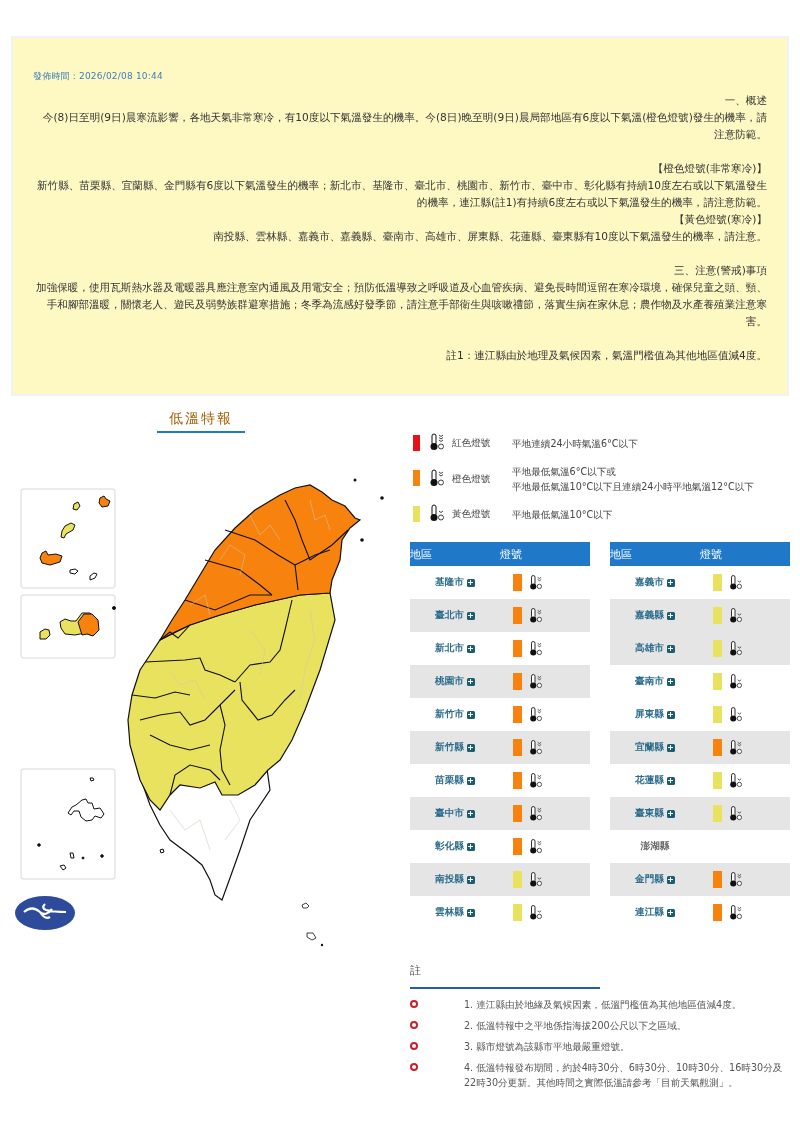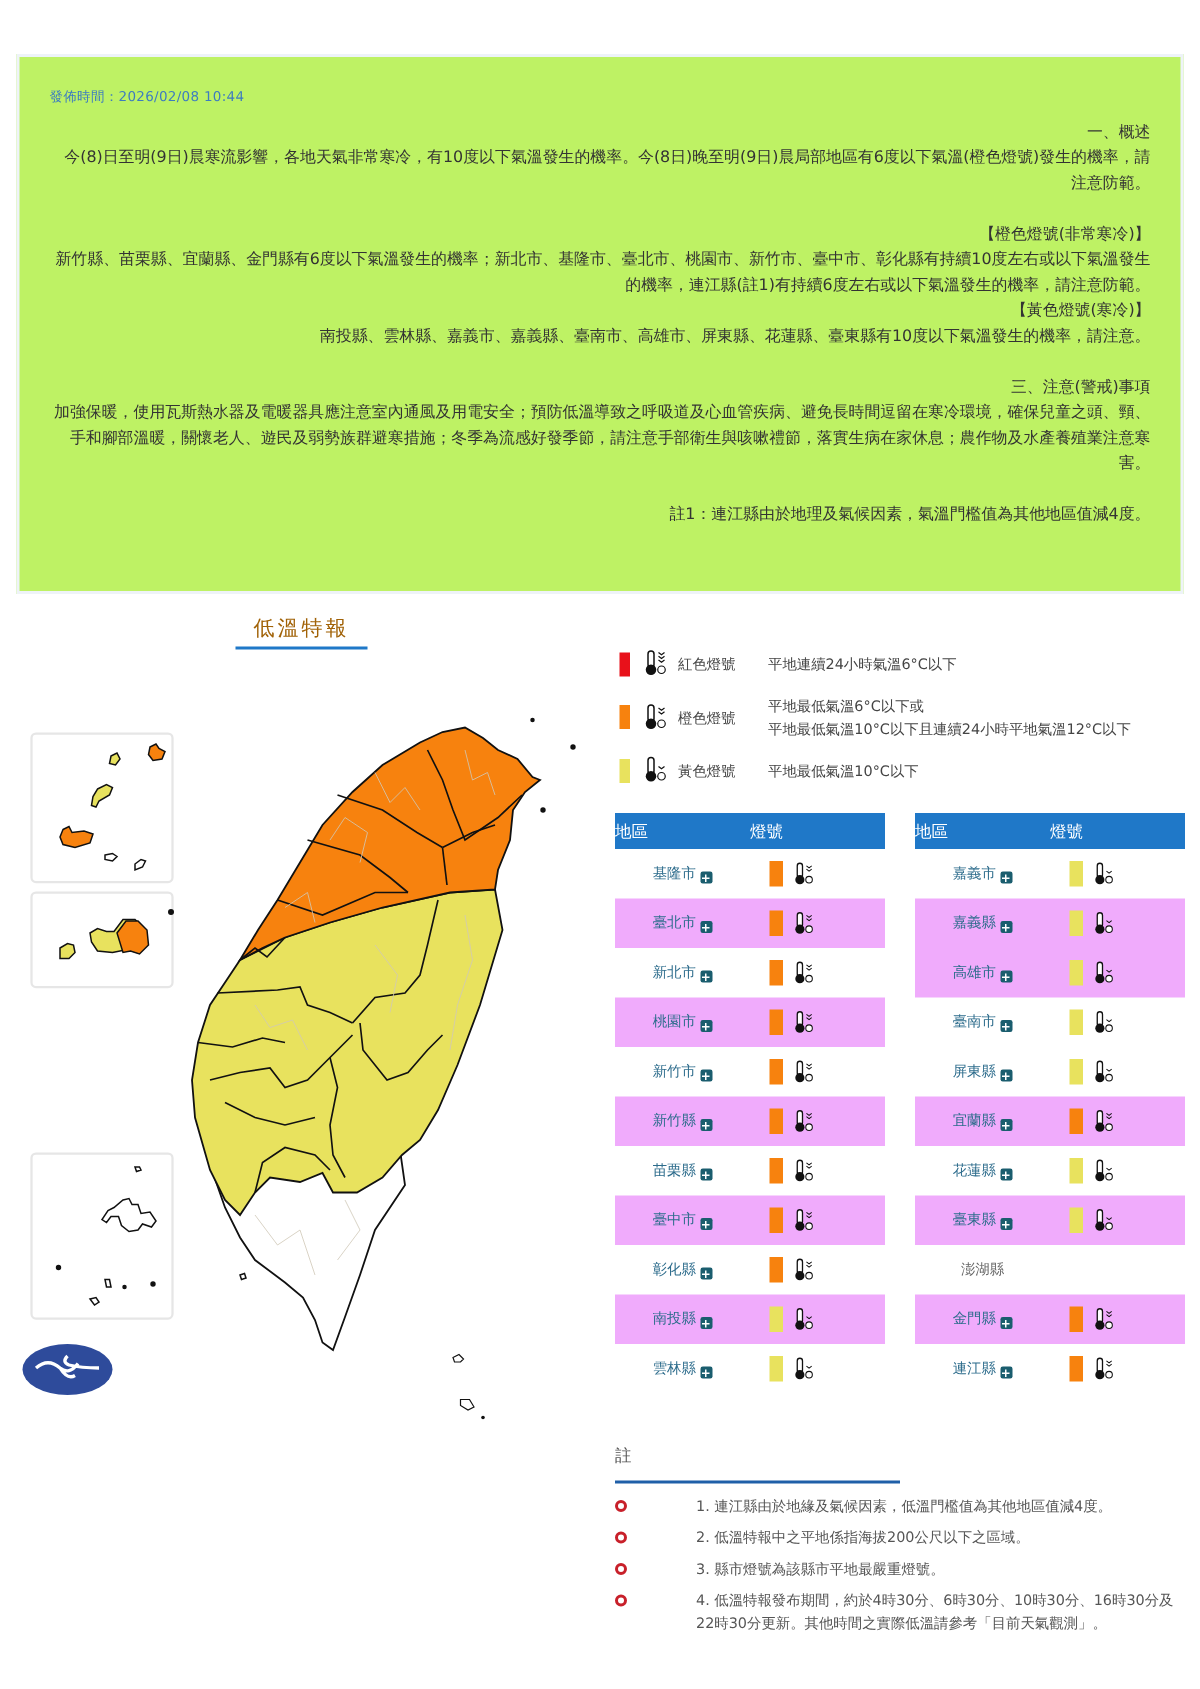--- a/index.html
+++ b/index.html
@@ -1,21 +1,21 @@
 <!DOCTYPE html>
 <html><head>
 <meta charset="utf-8">
 <style>
   * { box-sizing: border-box; margin: 0; padding: 0; }
   html, body { width: 800px; height: 1126px; background: #ffffff; overflow: hidden; }
   body { font-family: "DejaVu Sans", "Liberation Sans", sans-serif; color: #333; position: relative; }
 
   .bulletin {
     position: absolute; left: 11px; top: 36px; width: 778px; height: 360px;
-    border: 2px solid #eef3f8; background: #bef264; padding: 20px 20px 0 20px;
+    border: 2px solid #eef3f8; background: #fef9c3; padding: 32px 20px 0 20px;
   }
   .issue-time { font-size: 9px; color: #3d7cc0; margin-bottom: 9px; letter-spacing: 0.2px; }
   .section { font-size: 10.6px; line-height: 17px; color: #333; margin-bottom: 17px; }
   .section p { margin: 0; text-align: right; }
 
   .map-area { position: absolute; left: 10px; top: 400px; width: 390px; height: 560px; }
   .map-title-wrap { position: absolute; left: 147px; top: 10px; width: 88px; text-align: center; }
   .map-title { font-size: 14px; color: #a16207; letter-spacing: 2px; }
   .map-title-line { height: 2px; background: #1f78c8; margin-top: 3px; }
   .map-svg { position: absolute; left: 0; top: 0; }
@@ -26,22 +26,22 @@
   .therm { width: 16px; height: 18px; margin-right: 8px; }
   .legend-name { width: 60px; padding-top: 3px; }
   .legend-desc { padding-top: 3px; line-height: 15px; }
 
   .region-table { position: absolute; top: 542px; width: 180px; }
   .region-table.left { left: 410px; }
   .region-table.right { left: 610px; }
   .rt-header { display: flex; height: 24px; background: #1f78c8; color: #fff; font-size: 11px; align-items: center; }
   .rt-header span { flex: 1; text-align: left; }
   .rt-row { display: flex; height: 33px; align-items: center; font-size: 9.6px; color: #2d6c8c; }
-  .rt-row.alt { background: #f0abfc; }
-  .rt-name { width: 90px; display: flex; justify-content: center; align-items: flex-end; }
+  .rt-row.alt { background: #e5e5e5; }
+  .rt-name { width: 90px; display: flex; justify-content: center; align-items: center; font-weight: bold; }
   .plus { display: inline-block; width: 8px; height: 8px; background: #1a5d6e; border-radius: 1.5px; margin-left: 3px; position: relative; }
   .plus::before { content: ""; position: absolute; left: 3.5px; top: 1.5px; width: 1px; height: 5px; background: #fff; }
   .plus::after { content: ""; position: absolute; left: 1.5px; top: 3.5px; width: 5px; height: 1px; background: #fff; }
   .rt-signal { width: 90px; display: flex; align-items: center; padding-left: 13px; }
   .sig-bar { width: 9px; height: 17px; margin-right: 6px; }
   .gray-name { color: #666; }
 
   .notes { position: absolute; left: 410px; top: 963px; width: 380px; }
   .notes-title { font-size: 11px; color: #555; }
   .notes-line { width: 190px; height: 2px; background: #1f5fa8; margin-top: 9px; margin-bottom: 8px; }

